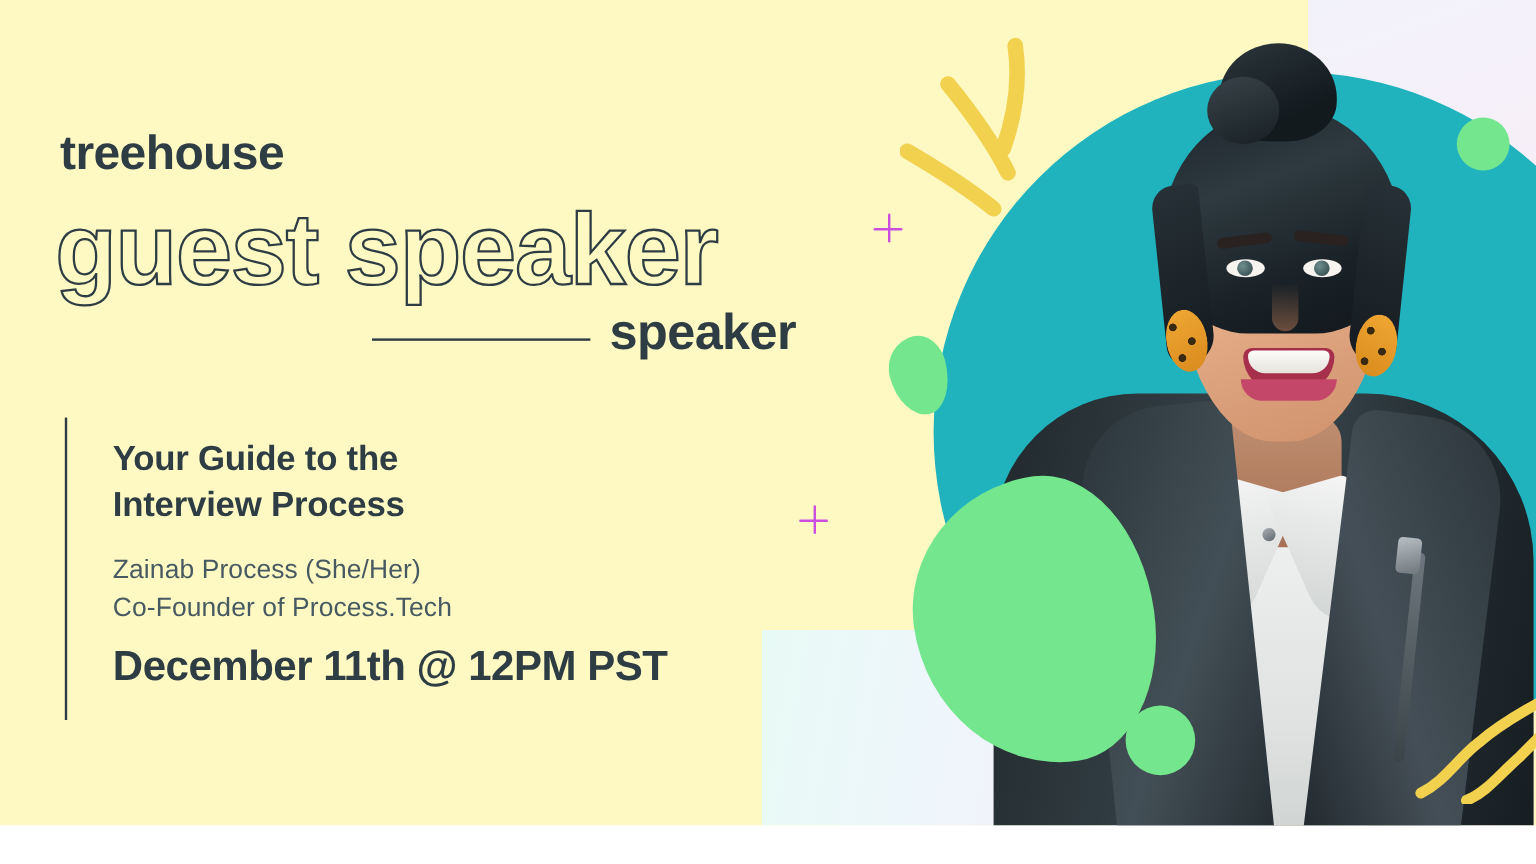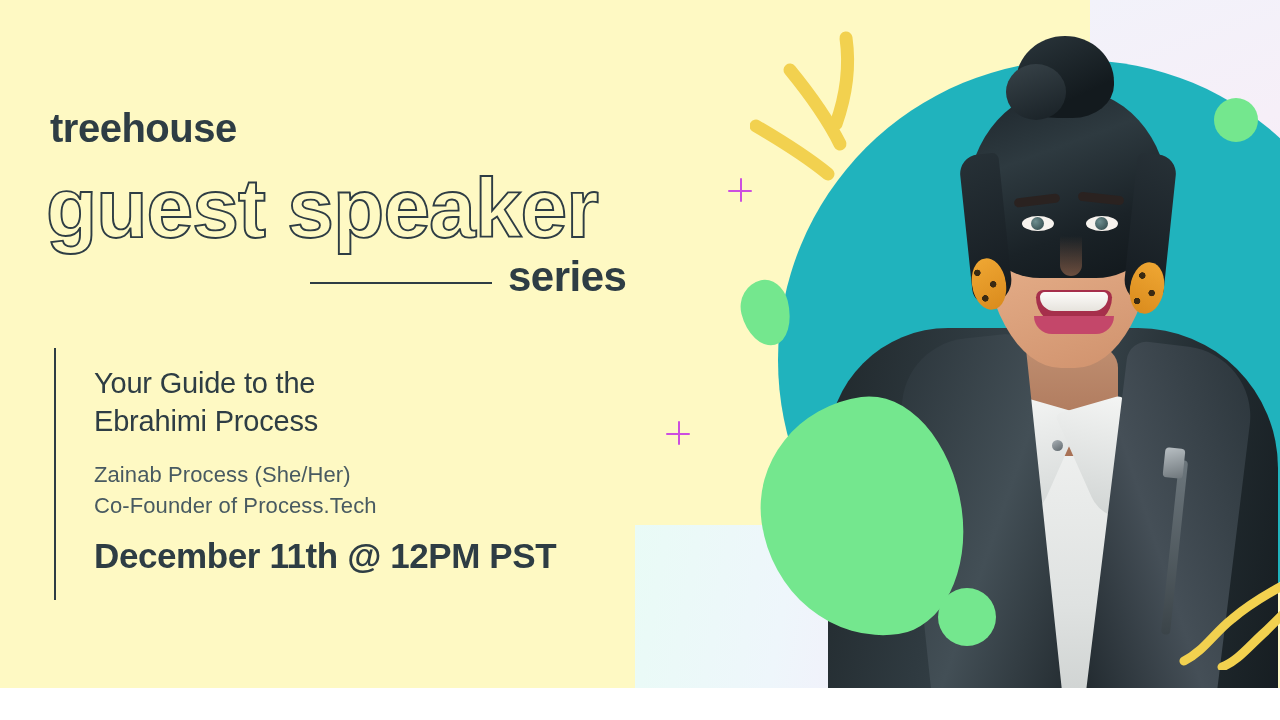--- a/index.html
+++ b/index.html
@@ -312,21 +312,21 @@
     position: absolute;
     left: 54px; top: 348px;
     width: 560px;
     border-left: 2px solid #2e3d44;
     padding-left: 38px;
     box-sizing: border-box;
     height: 252px;
   }
   .talk-title {
     font-size: 29px;
-    font-weight: 400;
+    font-weight: 700;
     color: #2e3d44;
     line-height: 1.32;
     margin: 16px 0 0 0;
     letter-spacing: -0.2px;
   }
   .speaker-name {
     font-size: 22px;
     font-weight: 400;
     color: #485a61;
     margin: 18px 0 0 0;
@@ -411,25 +411,25 @@
     <path d="M52 92 C68 86, 80 70, 96 56 C106 46, 114 38, 120 32" stroke="#f2d14f" stroke-width="9" stroke-linecap="round" fill="none"></path>
   </svg>
 
   <div class="brand-word">treehouse</div>
 
   <svg class="outline-line" viewBox="0 0 640 108">
     <text x="2" y="82">guest speaker</text>
   </svg>
 
   <div class="series-rule"></div>
-  <div class="series-word">series</div>
+  <div class="series-word">speaker</div>
 
   <div class="info-block">
     <div class="talk-title">
       <span>Your Guide to the</span><br>
-      <span>Ebrahimi Process</span>
+      <span>Interview Process</span>
     </div>
     <p class="speaker-name">Zainab Process (She/Her)</p>
     <p class="speaker-role">Co-Founder of Process.Tech</p>
     <p class="event-date">December 11th @ 12PM PST</p>
   </div>
 
 </div>
 
 </body></html>

